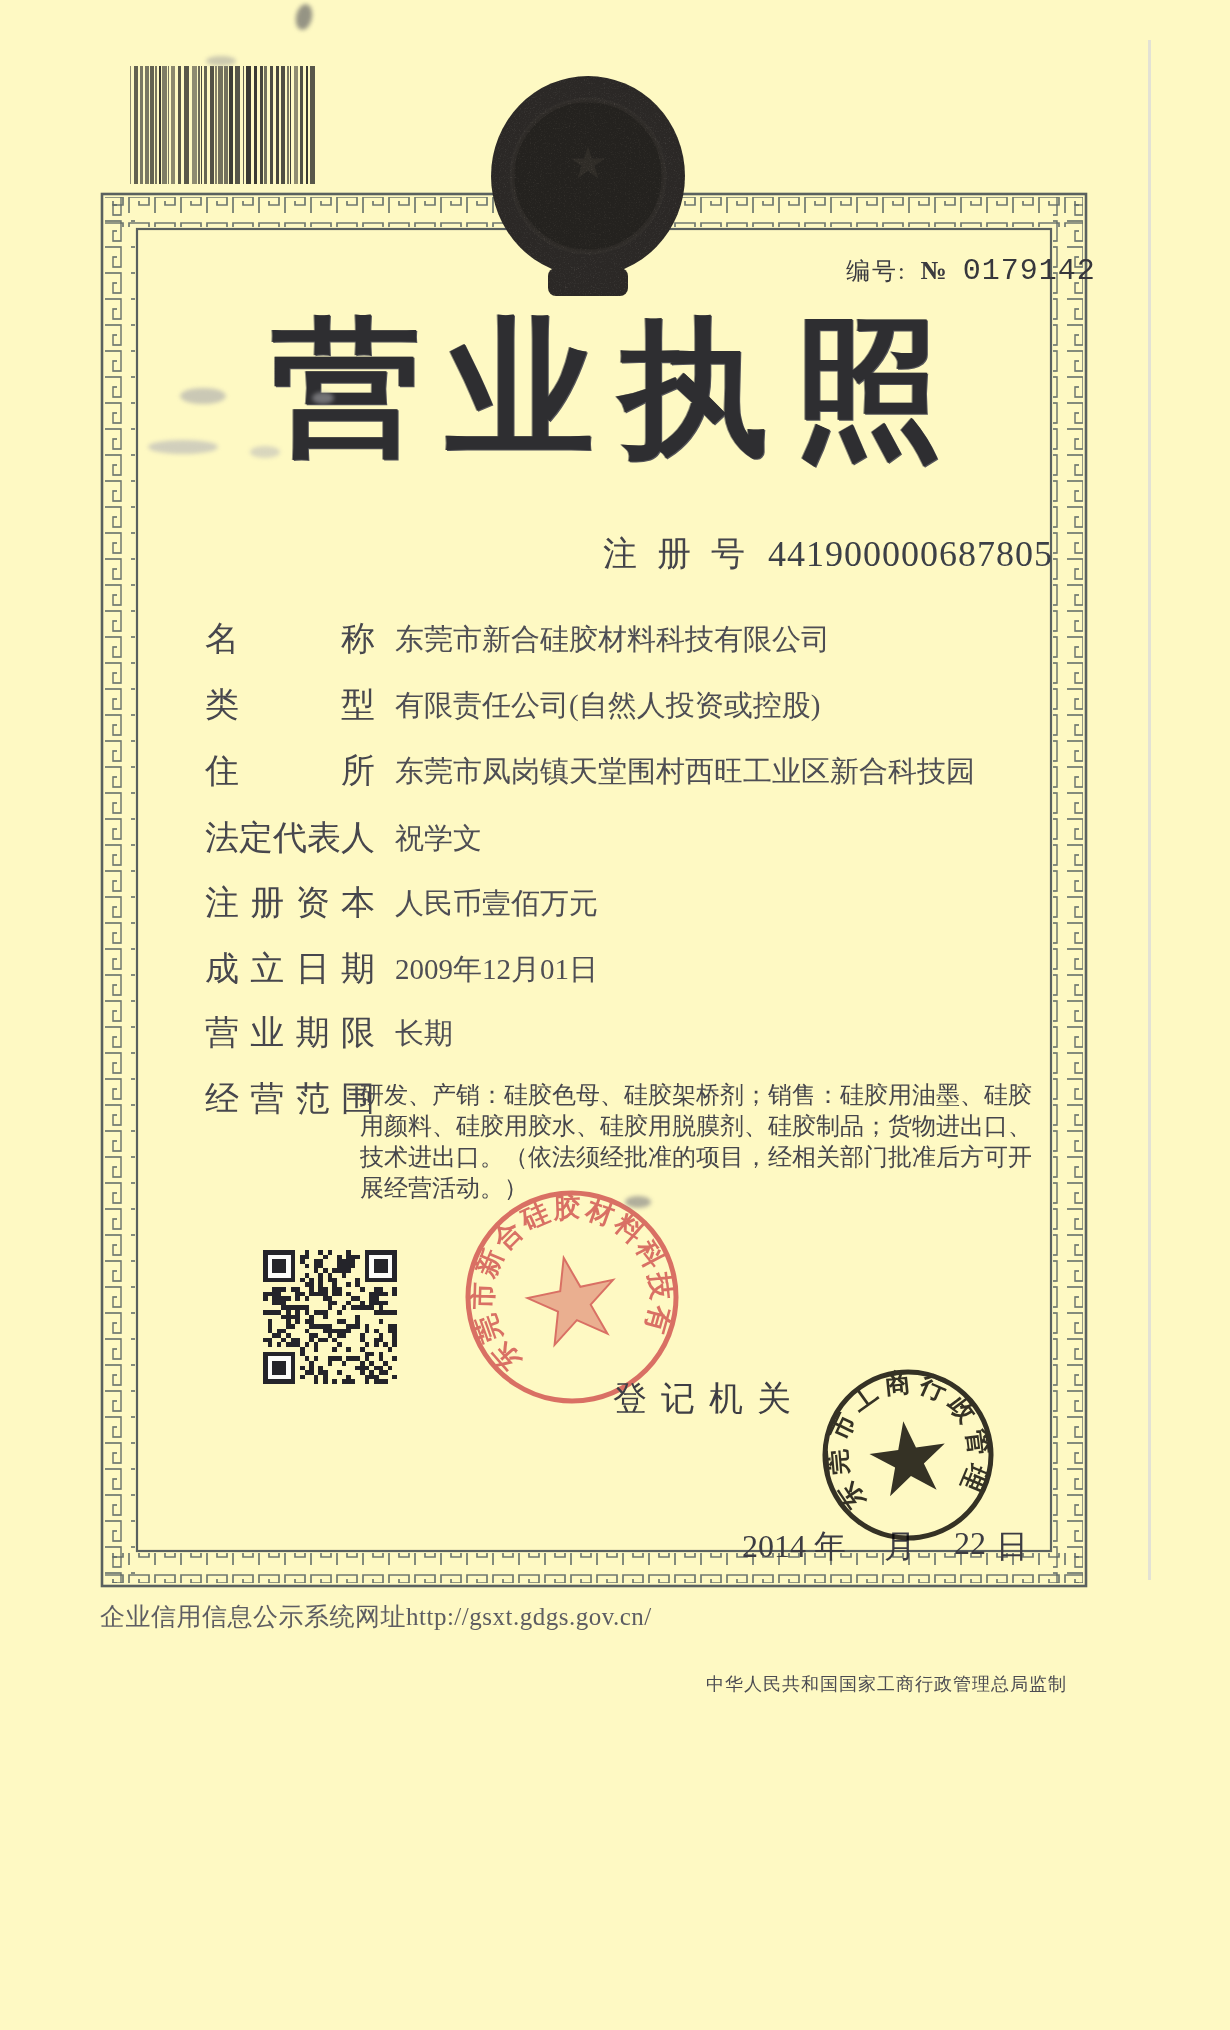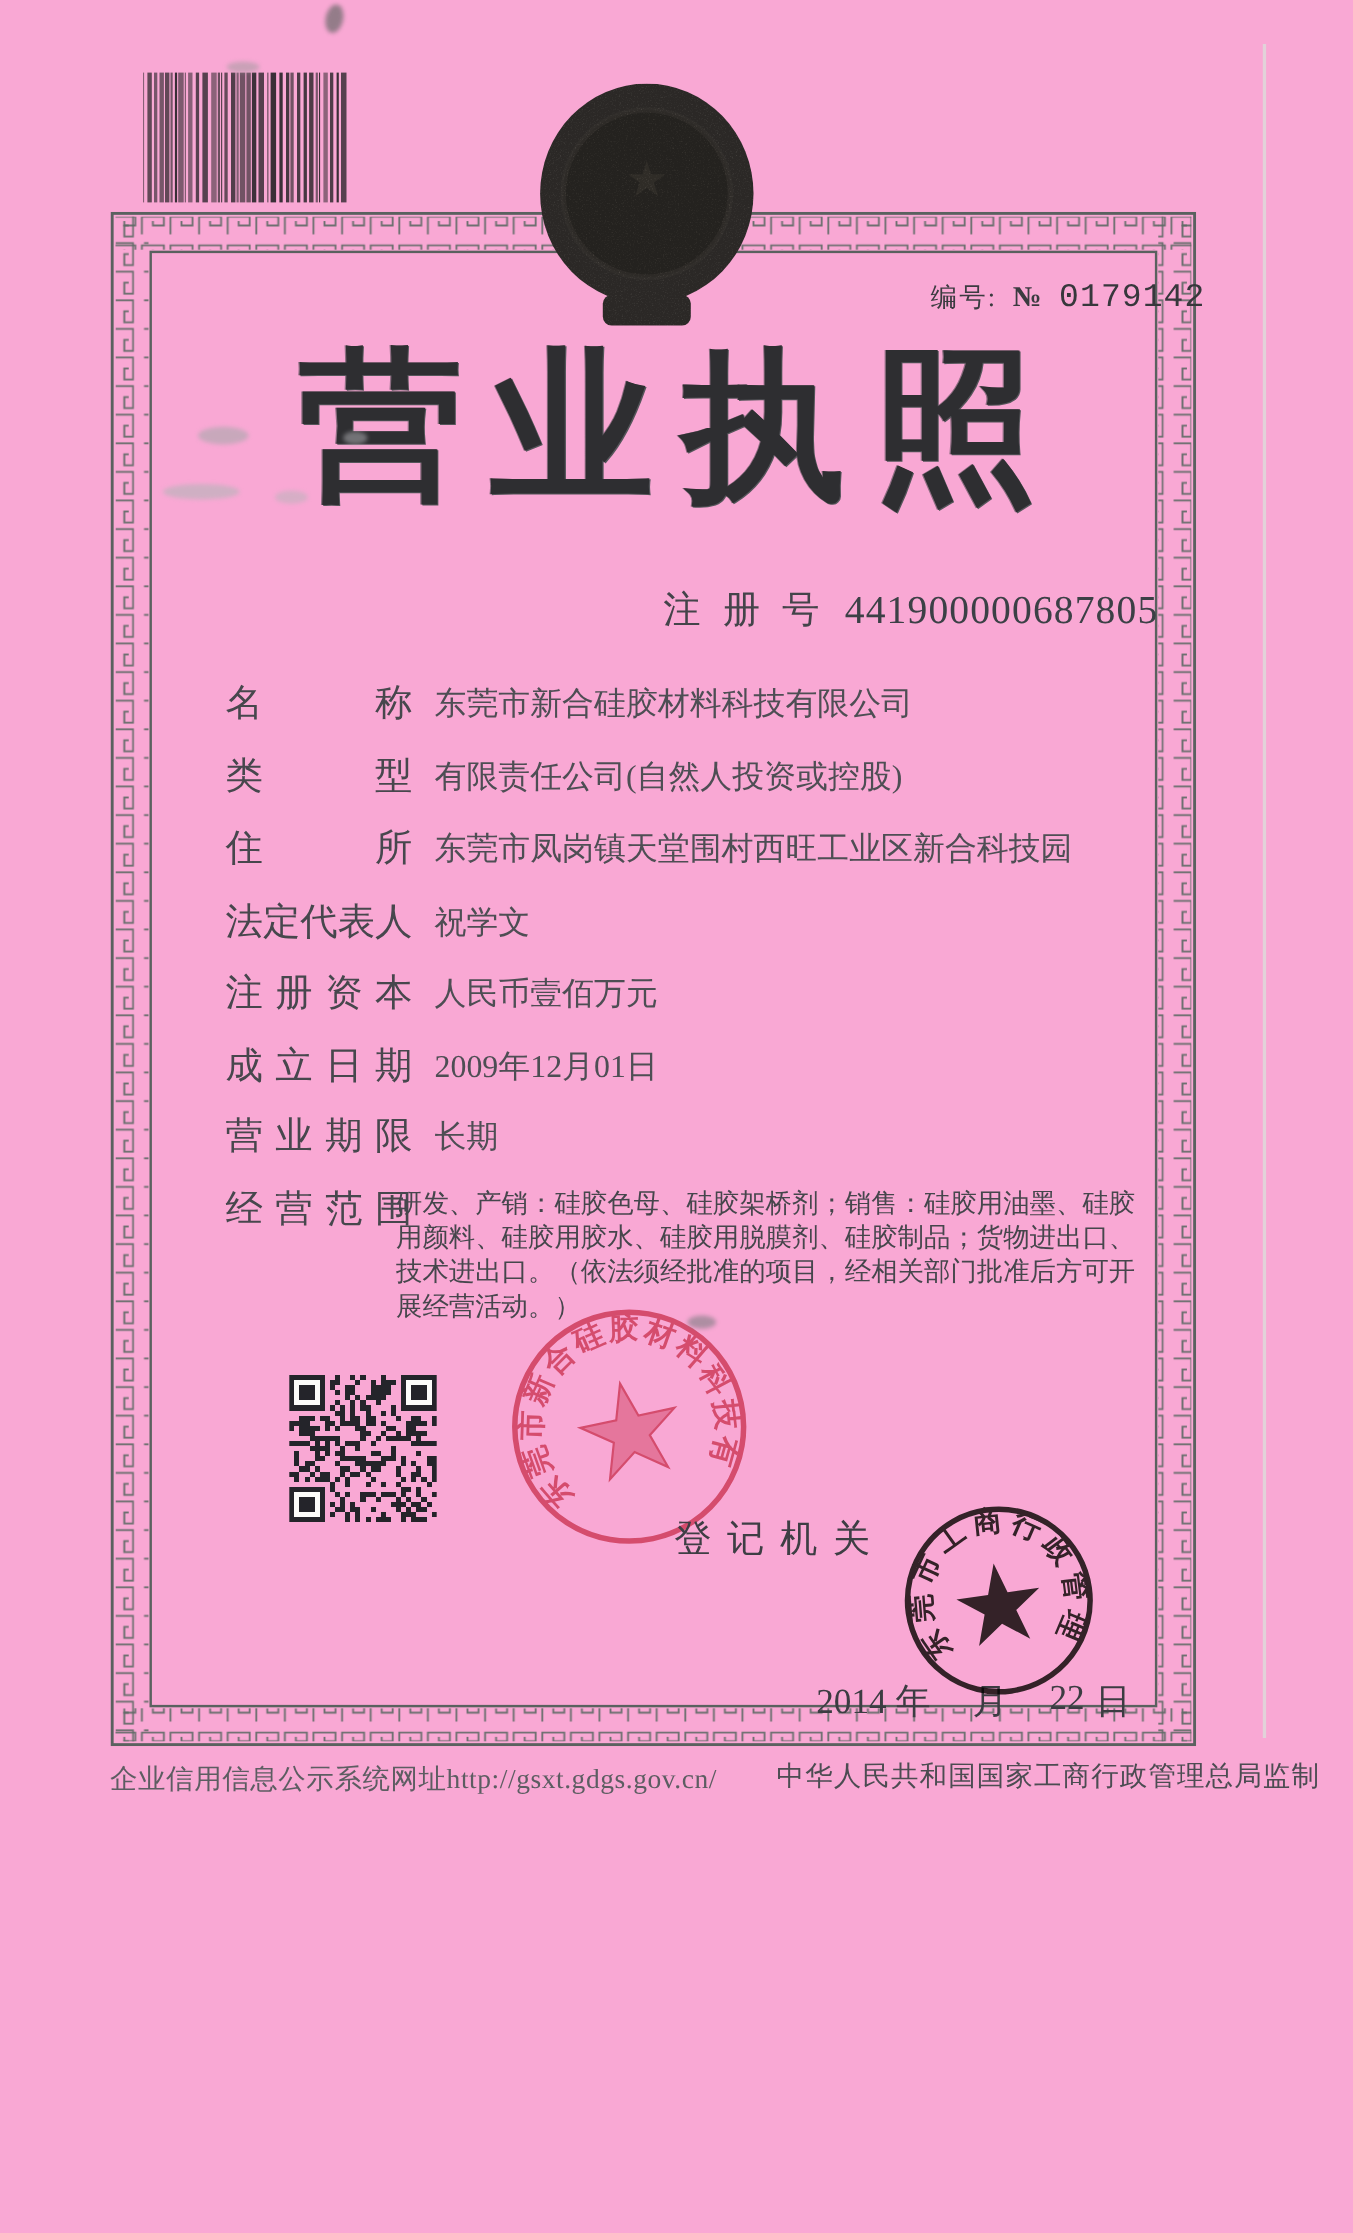--- a/index.html
+++ b/index.html
@@ -1,18 +1,18 @@
 <!DOCTYPE html>
 <html><head>
 <meta charset="utf-8">
 <style>
   html,body{margin:0;padding:0;background:#ffffff;}
   .page{
     position:relative;width:1230px;height:2030px;overflow:hidden;
-    background:#f9a8d4;
+    background:#fef9c3;
     font-family:"Liberation Serif", serif;
     color:#3f3f42;
   }
   svg{position:absolute;display:block;}
   .abs{position:absolute;}
 
   
   .barcode{left:128px;top:64px;width:188px;height:124px;opacity:.88;}
 
   
@@ -59,21 +59,21 @@
     text-align:justify;text-align-last:justify;}
   .date-line{left:742px;top:1492px;width:300px;height:44px;font-size:32px;color:#3c3c42;margin-top:33px;}
   .date-line span{position:absolute;top:0;}
   .d-year{left:0;}
   .d-month{left:142px;}
   .d-day-num{left:212px;}
   .d-day{left:254px;}
 
   
   .footer-left{left:100px;top:1600px;font-size:25px;color:#5d5d62;letter-spacing:.5px;}
-  .footer-right{left:706px;top:1598px;font-size:25px;color:#4c4c52;letter-spacing:1px;text-align:center;}
+  .footer-right{left:706px;top:1672px;font-size:18px;color:#4c4c52;letter-spacing:1px;text-align:center;}
 
   
   .smudge{position:absolute;border-radius:50%;filter:blur(2px);}
   .edge-line{position:absolute;left:1148px;top:40px;width:3px;height:1540px;background:#dcdcda;opacity:.8;}
 </style>
 </head>
 <body>
 
 <div class="page">
 

